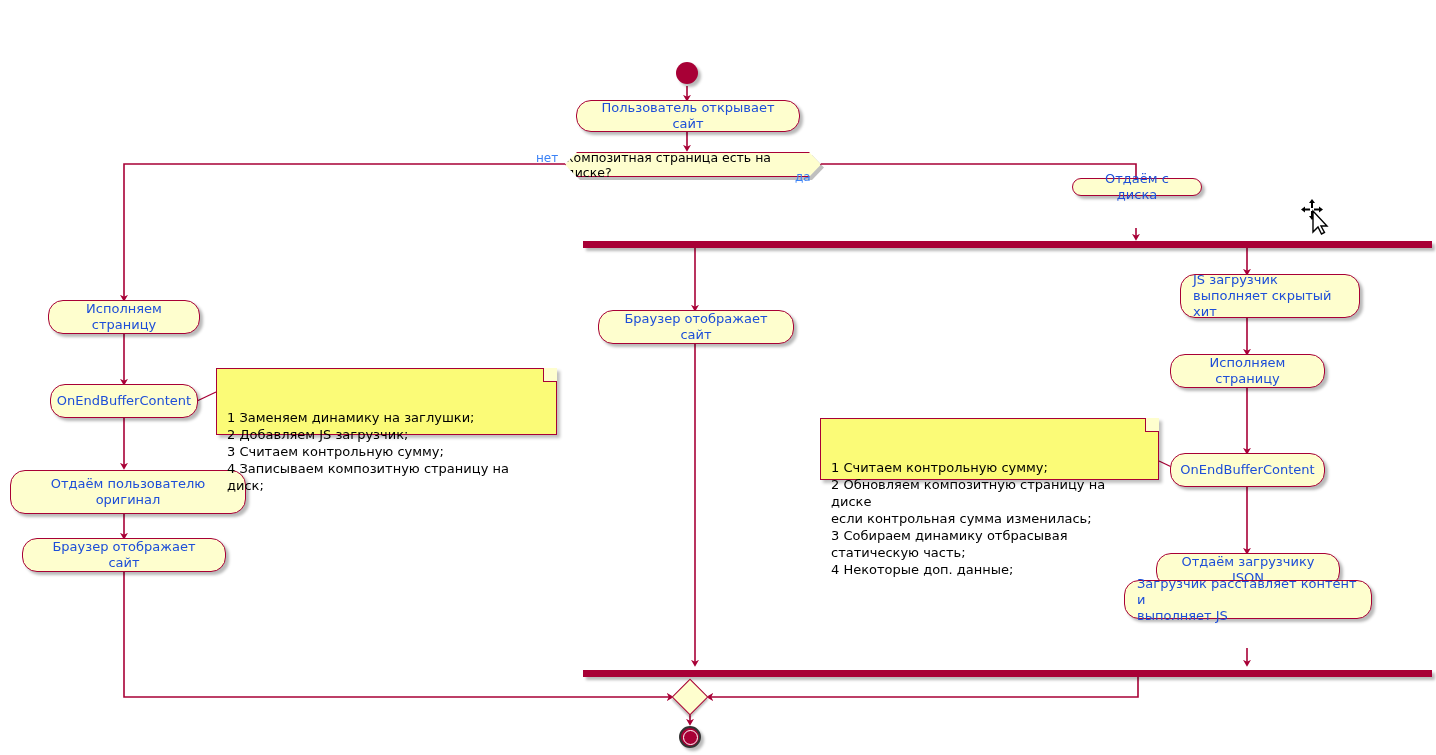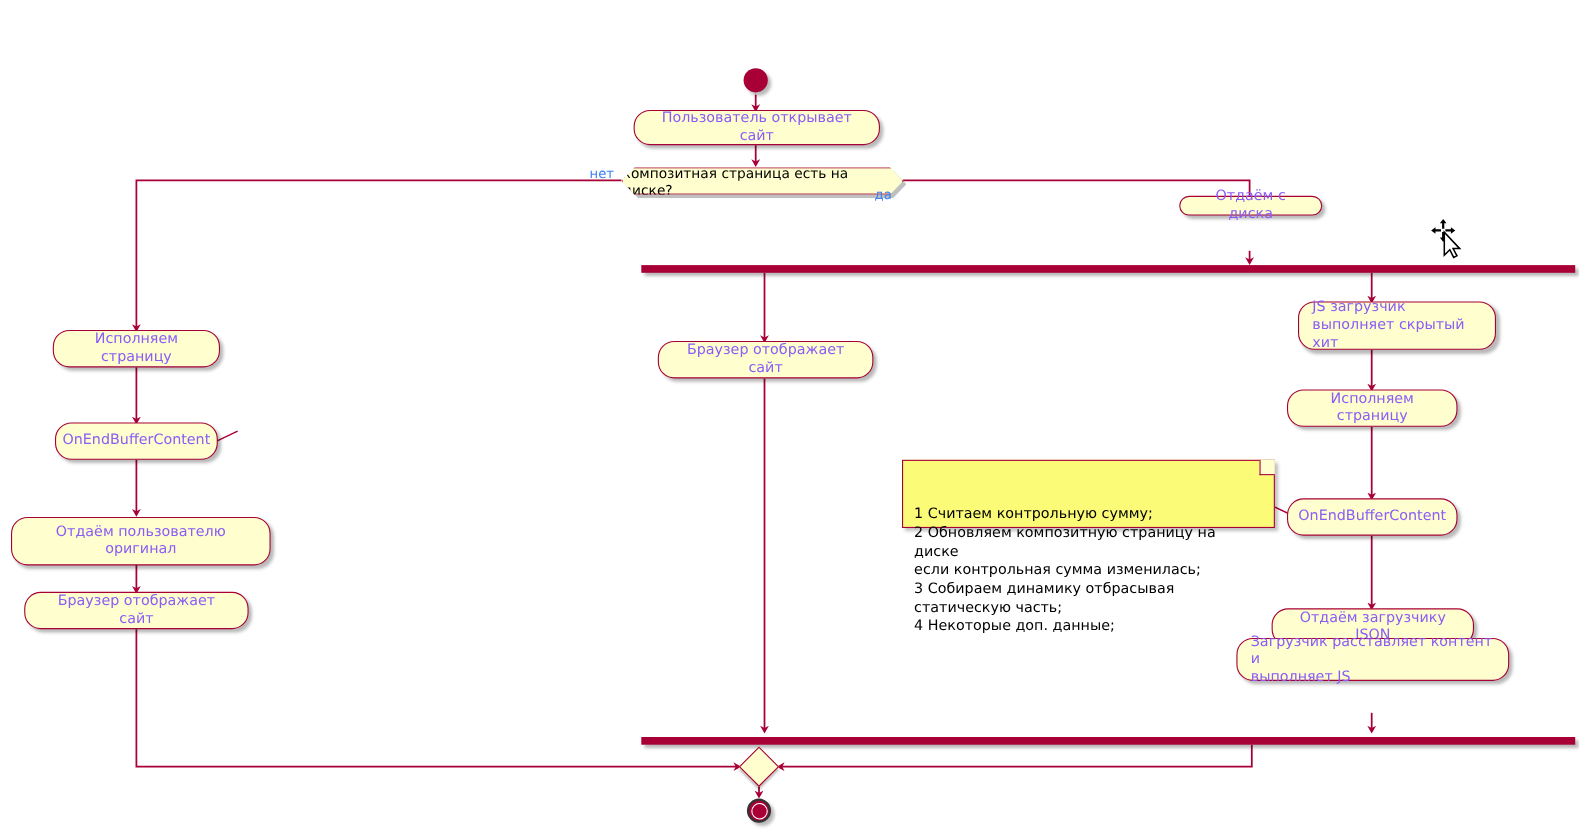--- a/index.html
+++ b/index.html
@@ -18,21 +18,21 @@
     background: #FFFFFF;
     overflow: hidden;
   }
   
   .node {
     position: absolute;
     box-sizing: border-box;
     background: #FEFECE;
     border: 1.6px solid #A80036;
     border-radius: 15px;
-    color: #8b5cf6;
+    color: #1d4ed8;
     font-size: 13px;
     line-height: 16px;
     display: flex;
     align-items: center;
     justify-content: center;
     text-align: center;
     padding: 0 12px;
     box-shadow: 3px 3px 3px rgba(0,0,0,0.28);
     white-space: pre-line;
   }
@@ -217,20 +217,27 @@
   <div class="bar" style="left:583px; top:241px; width:849px;"></div>
 
   <div class="node" style="left:48px; top:300px; width:152px; height:34px;">Исполняем страницу</div>
 
   <div class="node" style="left:50px; top:384px; width:148px; height:34px;">OnEndBufferContent</div>
 
   <div class="node" style="left:10px; top:470px; width:236px; height:44px;">Отдаём пользователю оригинал</div>
 
   <div class="node" style="left:22px; top:538px; width:204px; height:34px;">Браузер отображает сайт</div>
 
+  <div class="note" style="left:216px; top:368px; width:341px; height:67px;">
+    <span class="fold"></span>
+    <span>1 Заменяем динамику на заглушки;
+2 Добавляем JS загрузчик;
+3 Считаем контрольную сумму;
+4 Записываем композитную страницу на диск;</span>
+  </div>
 
   <div class="node" style="left:598px; top:310px; width:196px; height:34px;">Браузер отображает сайт</div>
 
   <div class="node left-align" style="left:1158px; top:274px; width:180px; height:44px;margin-left:22px;">JS загрузчик
 выполняет скрытый хит</div>
 
   <div class="node" style="left:1170px; top:354px; width:155px; height:34px;">Исполняем страницу</div>
 
   <div class="node" style="left:1170px; top:453px; width:155px; height:34px;">OnEndBufferContent</div>
 

